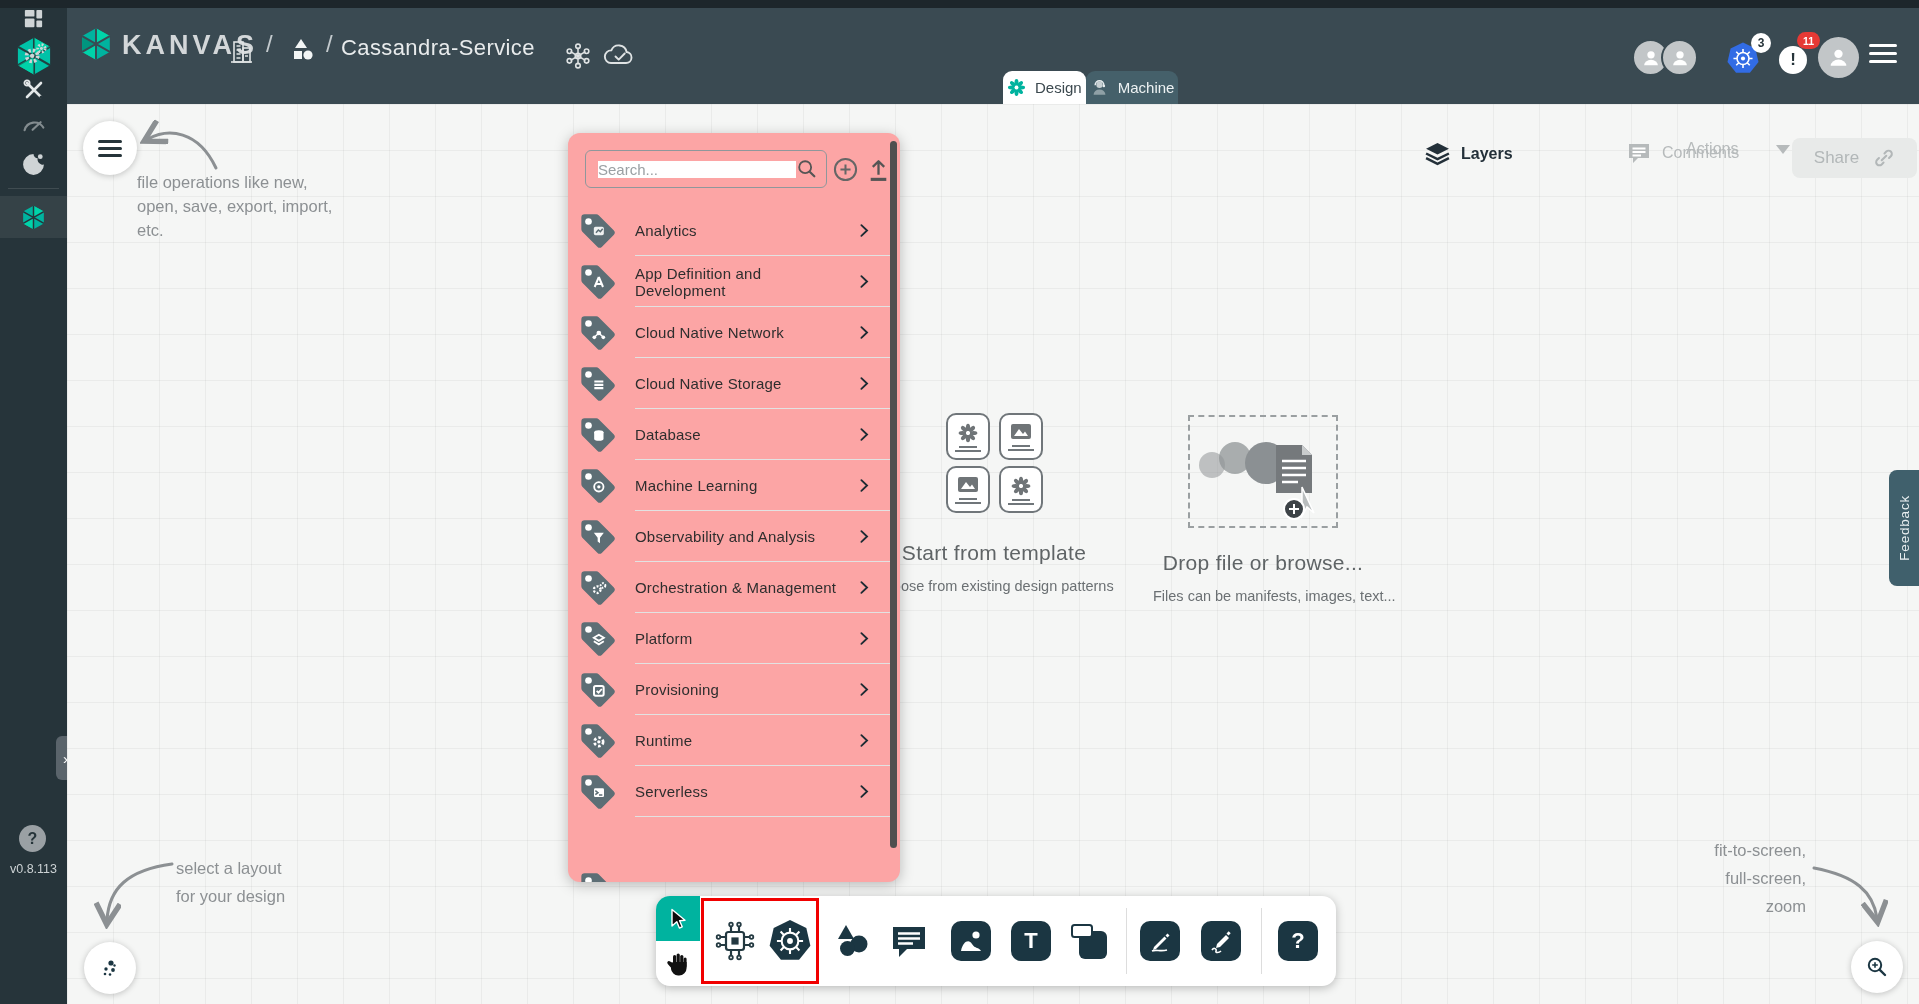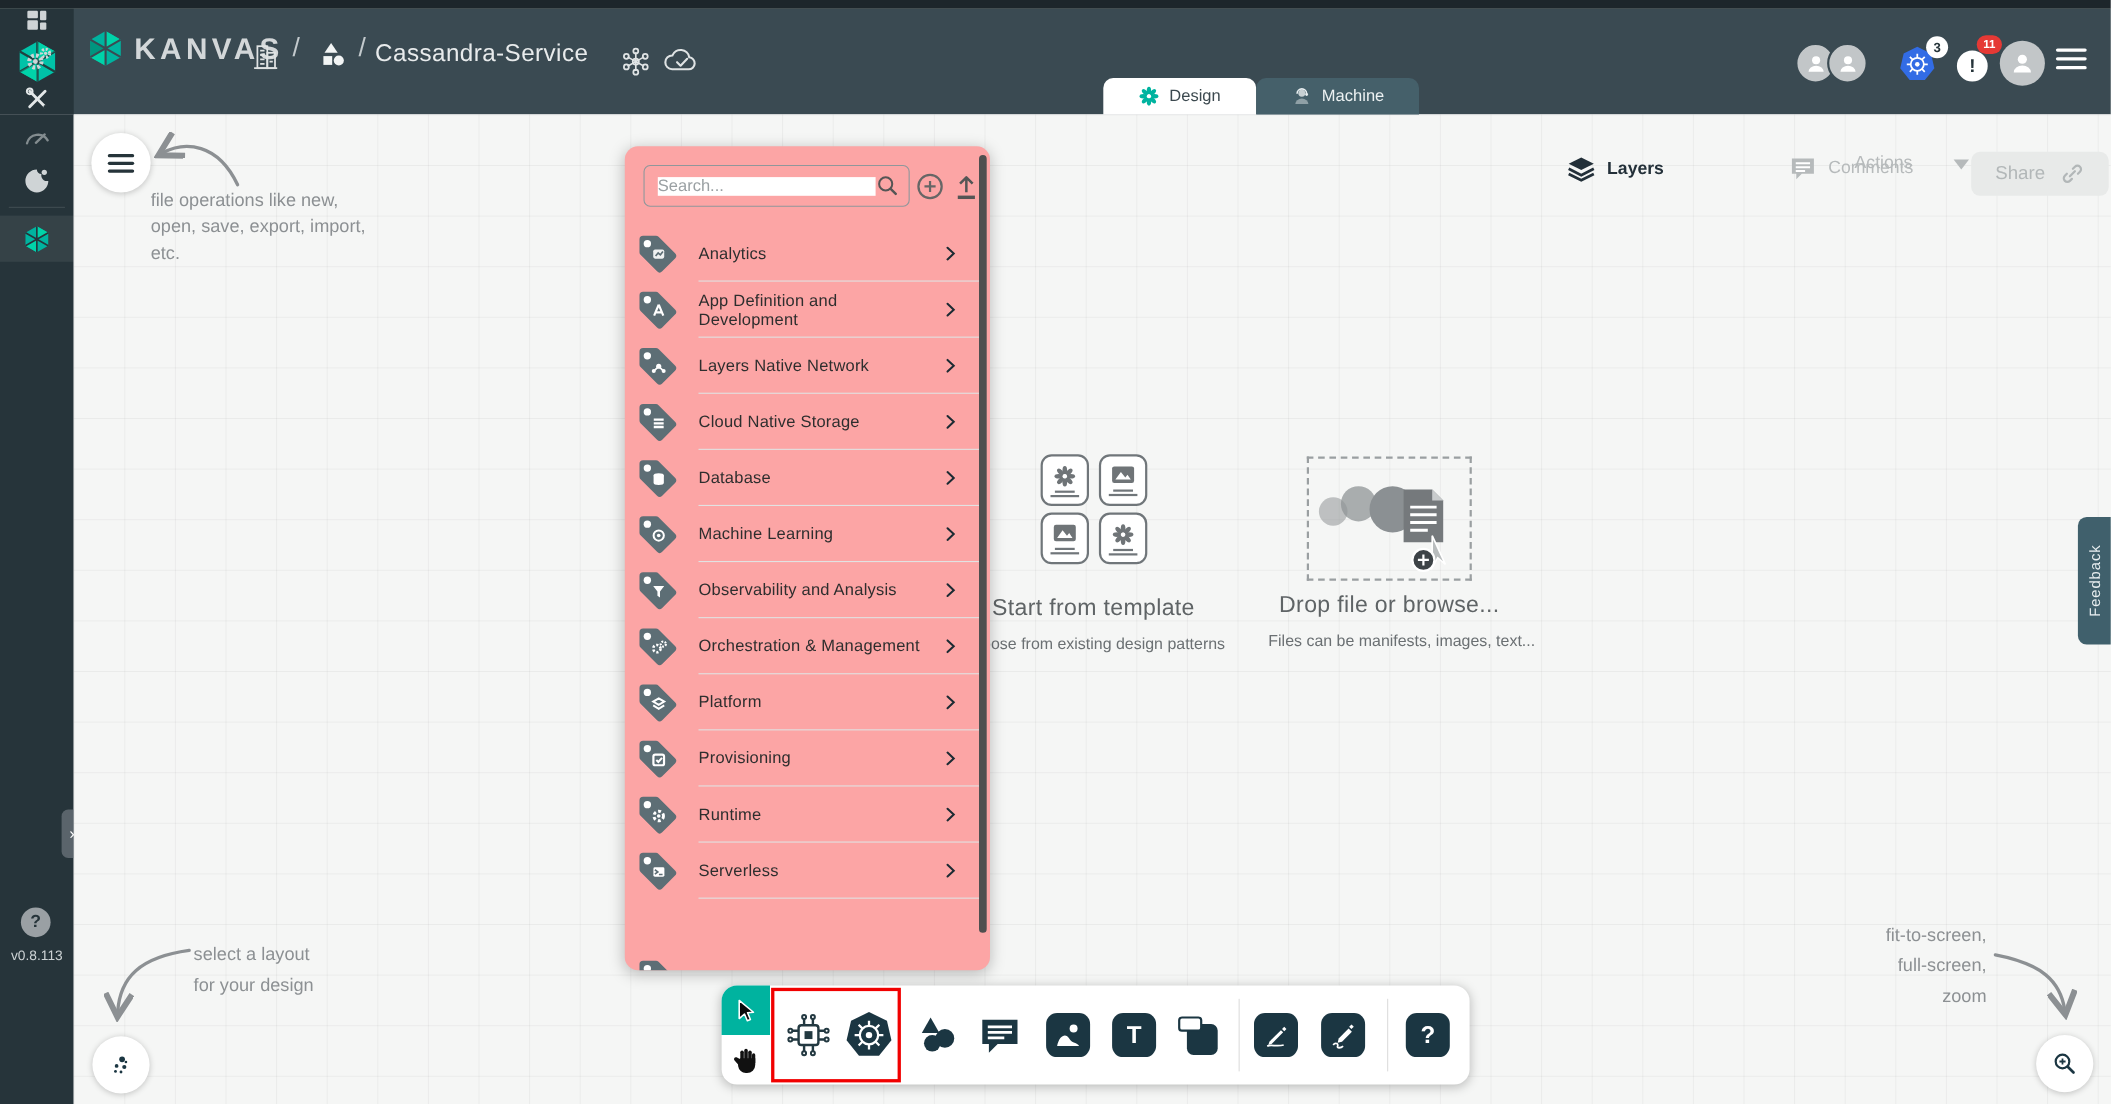--- a/index.html
+++ b/index.html
@@ -12,21 +12,21 @@
   #topstrip { left:0; top:0; width:1919px; height:8px; background:#1d262b; }
   #header { left:0; top:8px; width:1919px; height:96px; background:#3a4a52; }
   #logo-square { left:0; top:8px; width:67px; height:96px; background:#26343a; display:flex; align-items:center; justify-content:center; }
   .wordmark { left:78px; top:26px; width:36px; height:36px; }
   #wordmark-text { left:122px; top:30px; font-size:27px; font-weight:700; letter-spacing:4px; color:#d3d7d9; }
   .crumb-sep { top:30px; font-size:24px; color:#c3cacd; font-weight:300; }
   #crumb-name { left:341px; top:35px; font-size:22px; color:#e8ebec; letter-spacing:.4px;text-align:center; }
   .hicon { color:#dfe3e4; }
 
   #tabs { left:1003px; top:71px; height:33px; display:flex; z-index:4; }
-  .tab { display:flex; align-items:center; gap:9px; padding:0 32px; font-size:15px; border-radius:9px 9px 0 0; cursor:pointer; }
+  .tab { display:flex; align-items:center; gap:9px; padding:0 4px; font-size:15px; border-radius:9px 9px 0 0; cursor:pointer; }
   #tab-design { background:#ffffff; color:#3c494f; }
   #tab-operate { background:#45606a; color:#edf2f3; }
 
   .avatar { border-radius:50%; background:#c2c6c8; display:flex; align-items:center; justify-content:center; }
   .badge { border-radius:9px; font-weight:700; display:flex; align-items:center; justify-content:center; }
   #hamburger-top { left:1869px; top:44px; width:28px; }
   #hamburger-top div { height:3px; background:#fff; border-radius:2px; margin-bottom:5px; }
 
   
   #sidebar { left:0; top:104px; width:67px; height:900px; background:#26343a; }
@@ -451,21 +451,21 @@
         <g>
           <path d="M86 28 h26 l10 10 v38 h-36 Z" fill="#75797c"></path>
           <path d="M112 28 l10 10 h-10 Z" fill="#c9cccd"></path>
           <path d="M92 44 H116 M92 51 H116 M92 58 H116 M92 65 H108" stroke="#fff" stroke-width="2.6"></path>
         </g>
         <polygon points="112,70 124,96 117,90 112,99" fill="#b9bdbe" stroke="#fff" stroke-width="1.5"></polygon>
         <circle cx="104" cy="92" r="10" fill="#3d4347" stroke="#fff" stroke-width="2"></circle>
         <path d="M104 87 V97 M99 92 H109" stroke="#fff" stroke-width="2"></path>
       </svg>
     </div>
-    <div class="center-title" style="margin-top:10px;">Drop file or browse...</div>
+    <div class="center-title" style="margin-top:23px;">Drop file or browse...</div>
     <div class="center-sub">Files can be manifests, images, text...</div>
   </div>
 
   <div class="abs" id="panel">
     <div id="search-box">
       <input type="text" placeholder="Search..." style="">
       <svg width="22" height="22" viewBox="0 0 24 24">
         <circle cx="10" cy="10" r="6.5" fill="none" stroke="#555" stroke-width="2"></circle>
         <path d="M15.2 15.2 L20 20" stroke="#555" stroke-width="2.4" stroke-linecap="round"></path>
       </svg>
@@ -506,21 +506,21 @@
       </div>
       <div class="cat-row">
         <span class="tag-wrap"><svg width="40" height="40" viewBox="0 0 24 24">
               <path d="M21.4 11.6l-9-9A2 2 0 0 0 11 2H4a2 2 0 0 0-2 2v7c0 .53.21 1.04.59 1.41l9 9a2 2 0 0 0 2.82 0l7-7a2 2 0 0 0 0-2.82z" fill="#5d6e75"></path>
               <circle cx="6.3" cy="6.3" r="2" fill="#fff"></circle>
               <circle cx="12.5" cy="12" r="1.4" fill="#fff"></circle>
               <circle cx="9.8" cy="14.6" r="1.1" fill="#fff"></circle>
               <circle cx="15.2" cy="14.6" r="1.1" fill="#fff"></circle>
               <path d="M12.5 12 L9.8 14.6 M12.5 12 L15.2 14.6" stroke="#fff" stroke-width=".9"></path>
             </svg></span>
-        <span class="lbl">Layers Native Network</span>
+        <span class="lbl">Cloud Native Network</span>
         <svg class="chev" width="17" height="17" viewBox="0 0 24 24">
             <path d="M9 4.5 L17 12 L9 19.5" fill="none" stroke="#1c2b33" stroke-width="2.6" stroke-linecap="round"></path>
           </svg>
       </div>
       <div class="cat-row">
         <span class="tag-wrap"><svg width="40" height="40" viewBox="0 0 24 24">
               <path d="M21.4 11.6l-9-9A2 2 0 0 0 11 2H4a2 2 0 0 0-2 2v7c0 .53.21 1.04.59 1.41l9 9a2 2 0 0 0 2.82 0l7-7a2 2 0 0 0 0-2.82z" fill="#5d6e75"></path>
               <circle cx="6.3" cy="6.3" r="2" fill="#fff"></circle>
               <path d="M9.8 10.5 h5.4 M9.8 12.5 h5.4 M9.8 14.5 h5.4" stroke="#fff" stroke-width="1.3"></path>
             </svg></span>

